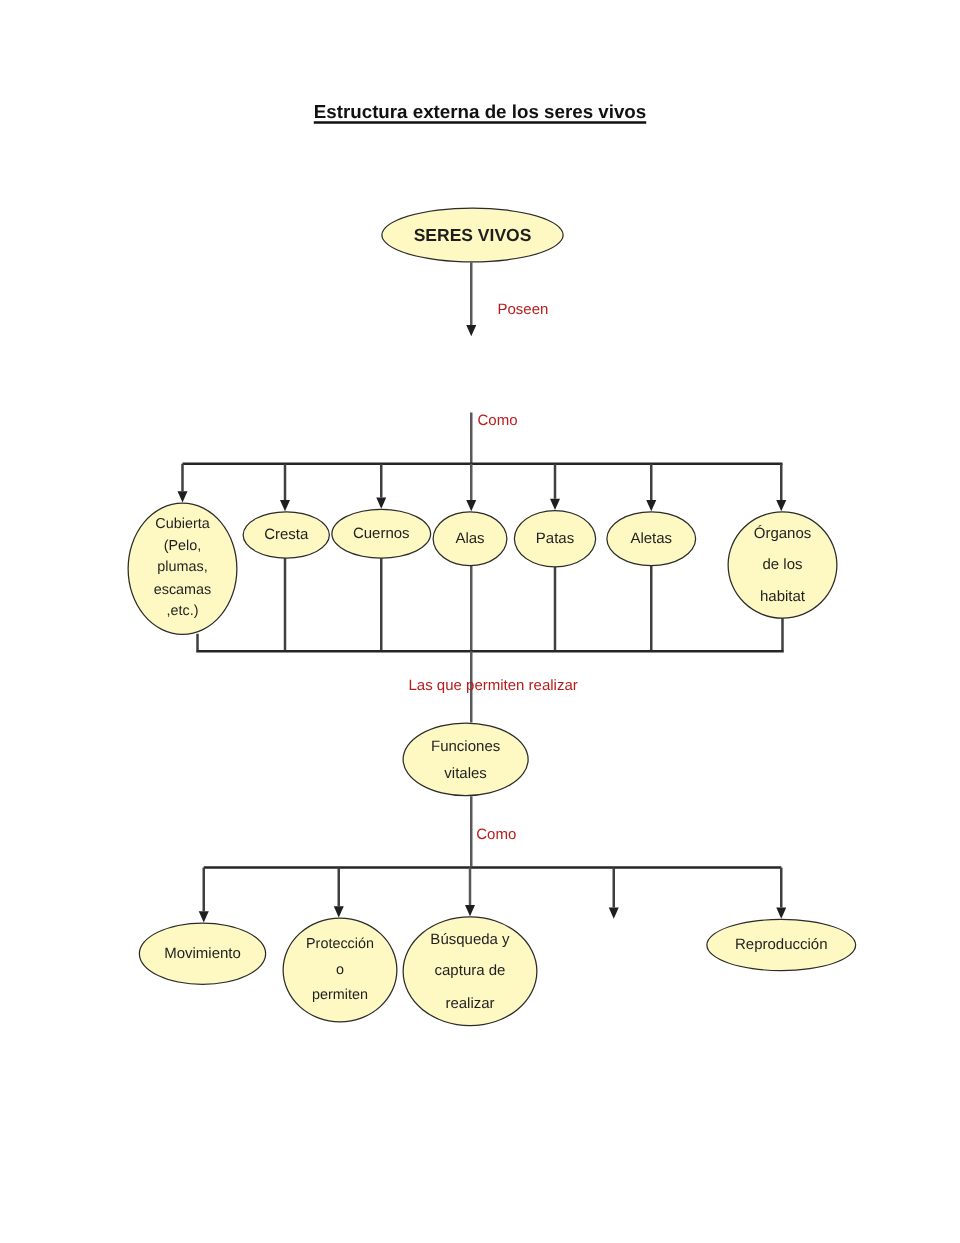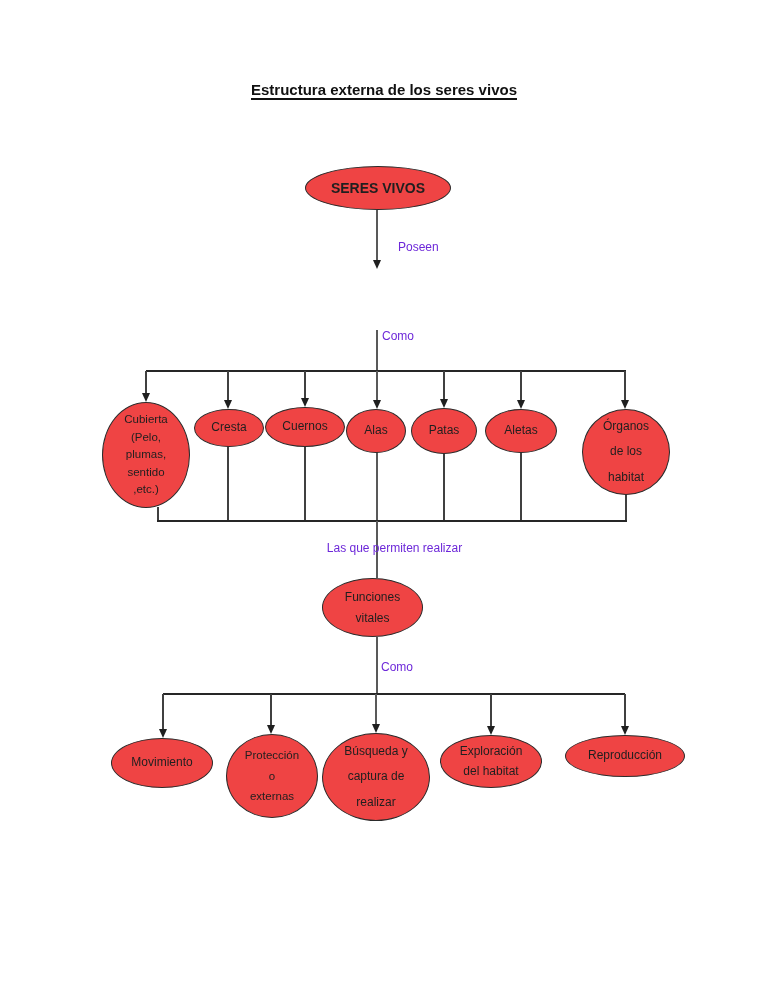--- a/index.html
+++ b/index.html
@@ -21,21 +21,21 @@
     text-decoration: underline;
     text-decoration-thickness: 1.5px;
     text-underline-offset: 3px;
     color: #111111;
   }
   .node {
     position: absolute;
     box-sizing: border-box;
     border: 1.5px solid #2b2b2b;
     border-radius: 50%;
-    background: #ef4444;
+    background: #fef9c3;
     display: flex;
     align-items: center;
     justify-content: center;
     text-align: center;
     white-space: pre-line;
     font-size: 12px;
     line-height: 1.45;
     color: #1f1f1f;
     z-index: 2;
   }
@@ -47,21 +47,21 @@
     position: absolute;
     width: 0; height: 0;
     border-left: 4px solid transparent;
     border-right: 4px solid transparent;
     border-top: 9px solid #1f1f1f;
     z-index: 1;
   }
   .elabel {
     position: absolute;
     font-size: 12px;
-    color: #6d28d9;
+    color: #b91c1c;
     z-index: 3;
     white-space: nowrap;
   }
 </style>
 </head>
 <body>
 
 <div class="page">
 
   <div class="title">Estructura externa de los seres vivos</div>
@@ -89,21 +89,21 @@
   <div class="vline" style="left:443px; top:371px; height:28px;"></div>
   <div class="arrowhead" style="left:440px; top:399px;"></div>
   <div class="vline" style="left:520px; top:371px; height:29px;"></div>
   <div class="arrowhead" style="left:517px; top:400px;"></div>
   <div class="vline" style="left:624px; top:371px; height:29px;"></div>
   <div class="arrowhead" style="left:621px; top:400px;"></div>
 
   <div class="node" style="left:102px; top:402px; width:88px; height:106px; font-size:11.5px; line-height:1.52;">Cubierta
 (Pelo,
 plumas,
-sentido
+escamas
 ,etc.)</div>
   <div class="node" style="left:194px; top:409px; width:70px; height:38px;">Cresta</div>
   <div class="node" style="left:265px; top:407px; width:80px; height:40px;">Cuernos</div>
   <div class="node" style="left:346px; top:409px; width:60px; height:44px;">Alas</div>
   <div class="node" style="left:411px; top:408px; width:66px; height:46px;">Patas</div>
   <div class="node" style="left:485px; top:409px; width:72px; height:44px;">Aletas</div>
   <div class="node" style="left:582px; top:409px; width:88px; height:86px; line-height:2.1;">Órganos
 de los
 habitat</div>
 
@@ -135,21 +135,19 @@
   <div class="vline center" style="left:375px; top:694px; height:30px;"></div>
   <div class="arrowhead" style="left:372px; top:724px;"></div>
   <div class="vline" style="left:490px; top:694px; height:32px;"></div>
   <div class="arrowhead" style="left:487px; top:726px;"></div>
   <div class="vline" style="left:624px; top:694px; height:32px;"></div>
   <div class="arrowhead" style="left:621px; top:726px;"></div>
 
   <div class="node" style="left:111px; top:738px; width:102px; height:50px;">Movimiento</div>
   <div class="node" style="left:226px; top:734px; width:92px; height:84px; font-size:11.5px; line-height:1.82;">Protección
 o
-externas</div>
+permiten</div>
   <div class="node" style="left:322px; top:733px; width:108px; height:88px; line-height:2.12;">Búsqueda y
 captura de
 realizar</div>
-  <div class="node" style="left:440px; top:735px; width:102px; height:53px; line-height:1.65;">Exploración
-del habitat</div>
   <div class="node" style="left:565px; top:735px; width:120px; height:42px;">Reproducción</div>
 
 </div>
 
 </body></html>

